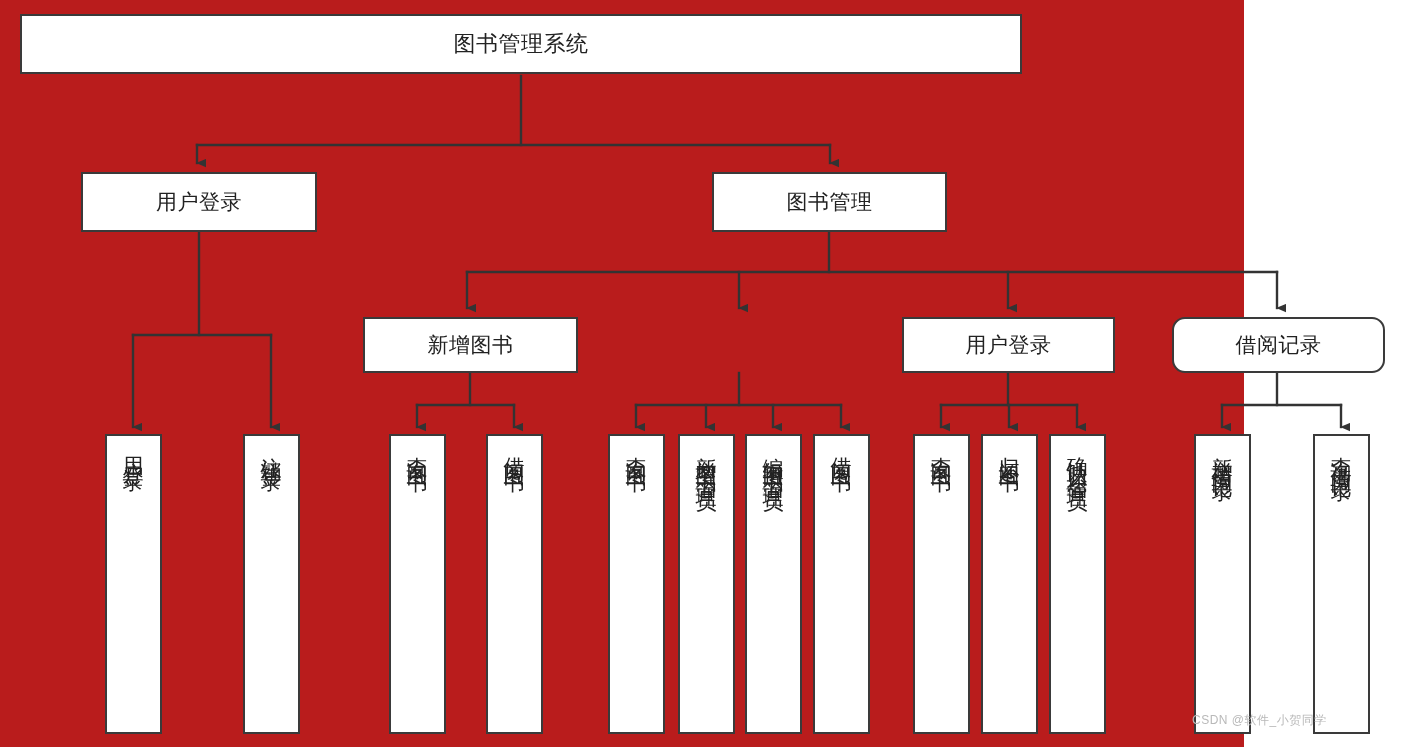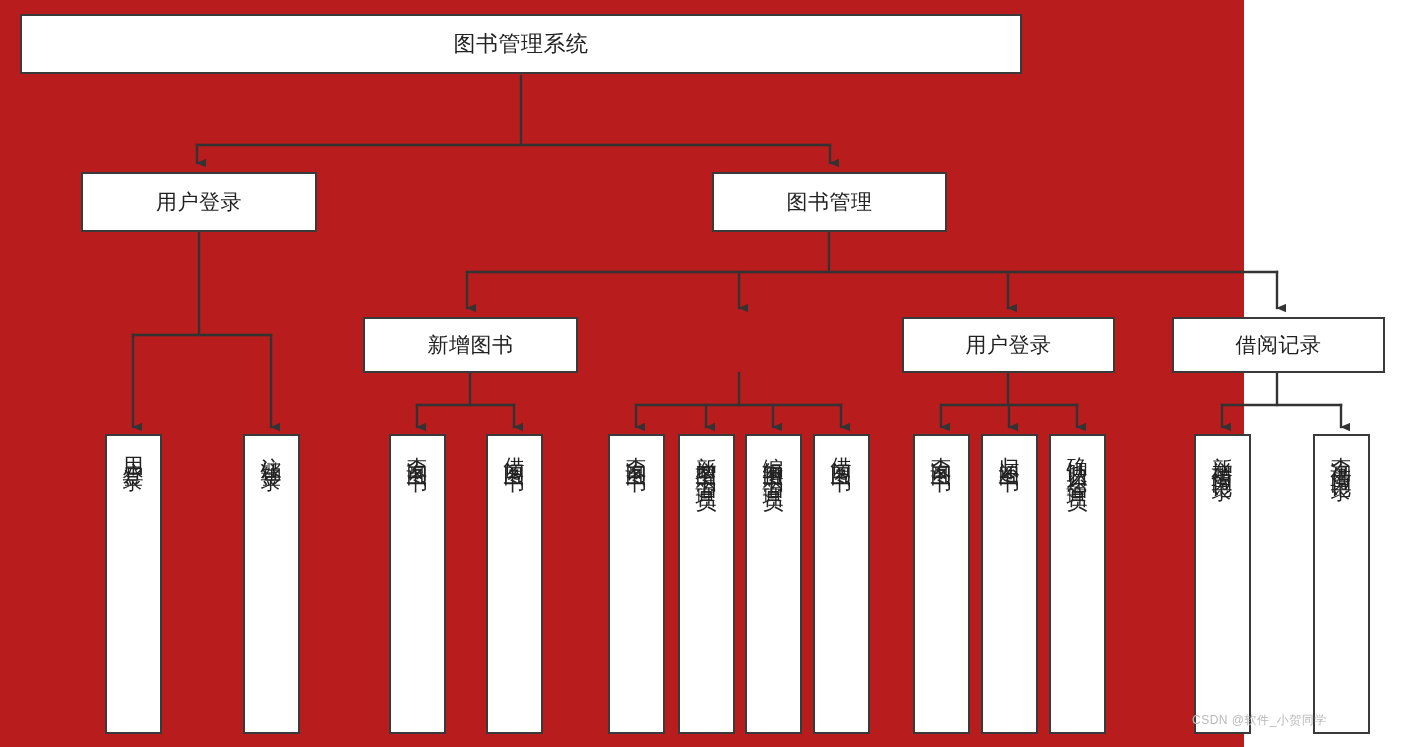--- a/index.html
+++ b/index.html
@@ -141,21 +141,21 @@
   <div class="node horizontal level2" style="left:712px; top:172px; width:235px; height:60px;">
     <span class="label">图书管理</span>
   </div>
 
   <div class="node horizontal level3" style="left:363px; top:317px; width:215px; height:56px;">
     <span class="label">新增图书</span>
   </div>
   <div class="node horizontal level3" style="left:902px; top:317px; width:213px; height:56px;">
     <span class="label">用户登录</span>
   </div>
-  <div class="node horizontal level3" style="left:1172px; top:317px; width:213px; height:56px;">
+  <div class="node horizontal level3" style="left:1172px; top:317px; width:213px; height:56px;border-radius:13px;">
     <span class="label">借阅记录</span>
   </div>
 
   <div class="node vertical" style="left:105px; top:434px; width:57px; height:300px;">
     <span class="label">用户登录</span>
   </div>
   <div class="node vertical" style="left:243px; top:434px; width:57px; height:300px;">
     <span class="label">注销登录</span>
   </div>
 

